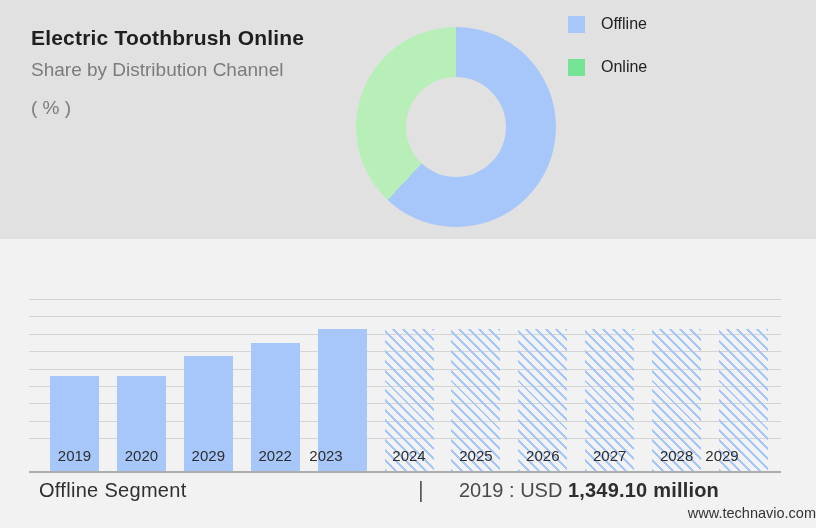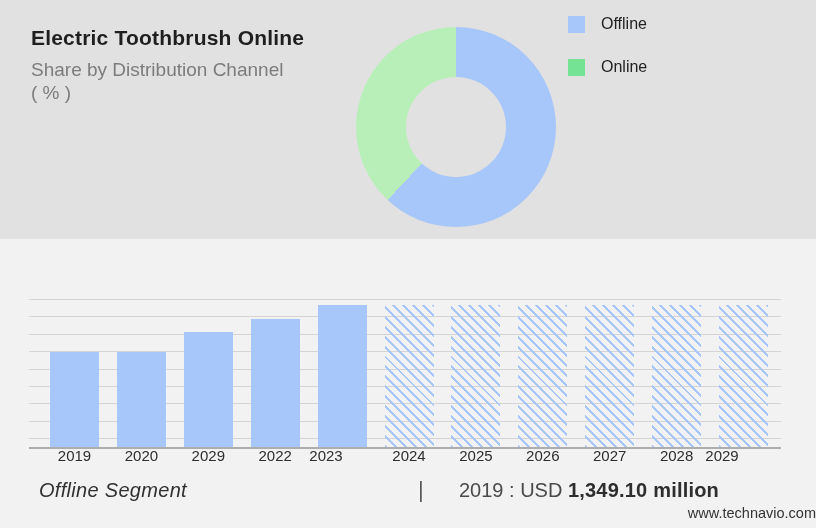--- a/index.html
+++ b/index.html
@@ -4,39 +4,39 @@
 <style>
   html,body{margin:0;padding:0;background:#fff;}
   #canvas{
     position:relative;width:816px;height:528px;overflow:hidden;
     font-family:"Liberation Sans", sans-serif;
   }
   
   .top-section{position:absolute;left:0;top:0;width:816px;height:239px;background:var(--top-bg,#e1e1e1);}
   .titles{position:absolute;left:31px;top:26px;width:320px;}
   .main-title{margin:0;font-size:21px;font-weight:bold;color:#1f1f1f;letter-spacing:.2px;}
-  .sub-title{margin:9px 0 1px 0;font-size:19px;color:#7c7c7c;line-height:22px;font-weight:normal;}
+  .sub-title{margin:9px 0 16px 0;font-size:19px;color:#7c7c7c;line-height:22px;font-weight:normal;}
   .unit-line{margin:1px 0 0 0;font-size:19px;color:#7c7c7c;line-height:22px;font-weight:normal;}
   .donut{position:absolute;left:356px;top:27px;width:200px;height:200px;border-radius:50%;}
   .donut-hole{position:absolute;left:50px;top:50px;width:100px;height:100px;border-radius:50%;background:var(--top-bg,#e1e1e1);}
   .legend{position:absolute;left:568px;top:15px;}
   .legend-item{display:flex;align-items:flex-end;margin-bottom:25px;}
   .legend-swatch{width:17px;height:17px;margin-right:16px;flex:0 0 auto;}
   .legend-label{font-size:16px;color:#222;}
   
   .bottom-section{position:absolute;left:0;top:239px;width:816px;height:289px;background:var(--bottom-bg,#f2f2f3);}
-  #bar-chart{position:absolute;left:29px;top:60px;width:752px;height:148px;}
+  #bar-chart{position:absolute;left:29px;top:60px;width:752px;height:172px;}
   .gridline{position:absolute;left:0;width:752px;height:1px;background:var(--grid,#d4d4d4);z-index:1;}
   .axis-line{position:absolute;left:0;bottom:-2px;width:752px;height:2px;background:var(--axis,#adadad);z-index:3;}
   .bar{position:absolute;bottom:0;width:49px;z-index:2;}
   .bar.solid{background:var(--bar-blue,#a7c6fa);}
   .bar.hatched{background:repeating-linear-gradient(45deg,var(--bar-blue,#a7c6fa) 0 2px,transparent 2px 7px);}
   .x-label{position:absolute;top:148px;width:60px;text-align:center;font-size:15px;color:#2d2d2d;z-index:2;}
   .footer-row{position:absolute;left:0;top:240px;width:816px;height:30px;}
-  .segment-label{position:absolute;left:39px;top:0;font-size:20px;color:#303030;letter-spacing:.3px;font-style:italic;}
+  .segment-label{position:absolute;left:39px;top:0;font-size:20px;color:#303030;letter-spacing:.3px;}
   .footer-sep{position:absolute;left:418px;top:-2px;font-size:22px;color:#5a5a5a;font-weight:200;}
   .footer-value{position:absolute;left:459px;top:0;font-size:20px;color:#4a4a4a;}
   .footer-value b{color:#2e2e2e;letter-spacing:.2px;}
   .website{position:absolute;left:0;top:266px;width:816px;text-align:right;font-size:14.5px;color:#333;}
 </style>
 </head>
 <body>
 
 <div id="canvas" style="--top-bg: #e1e1e1; --bottom-bg: #f2f2f3; --bar-blue: #a7c6fa; --grid: #d4d4d4; --axis: #adadad;">
 

